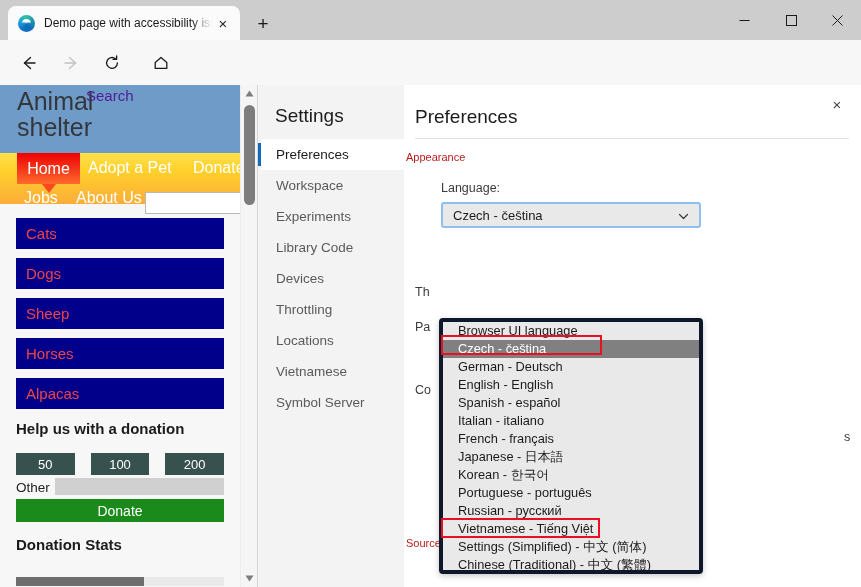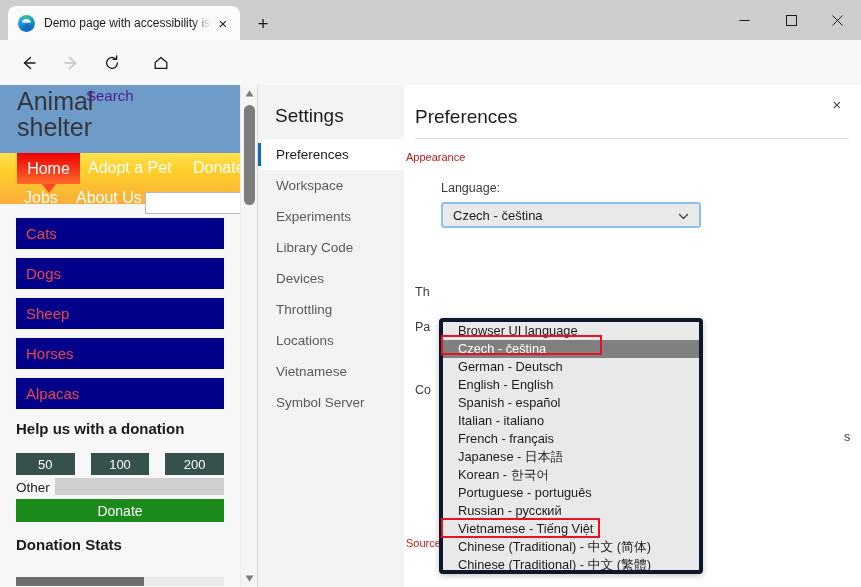--- a/index.html
+++ b/index.html
@@ -528,21 +528,21 @@
       <div class="dd-opt">German - Deutsch</div>
       <div class="dd-opt">English - English</div>
       <div class="dd-opt">Spanish - español</div>
       <div class="dd-opt">Italian - italiano</div>
       <div class="dd-opt">French - français</div>
       <div class="dd-opt">Japanese - 日本語</div>
       <div class="dd-opt">Korean - 한국어</div>
       <div class="dd-opt">Portuguese - português</div>
       <div class="dd-opt">Russian - русский</div>
       <div class="dd-opt">Vietnamese - Tiếng Việt</div>
-      <div class="dd-opt">Chinese (Traditional) - 中文 (简体)</div>
+      <div class="dd-opt">Settings (Simplified) - 中文 (简体)</div>
       <div class="dd-opt">Chinese (Traditional) - 中文 (繁體)</div>
     </div>
 
     <div class="hl-box" style="left:441px; top:250px; width:161px; height:20px;"></div>
     <div class="hl-box" style="left:441px; top:433px; width:159px; height:20px;"></div>
 
   </div>
 </div>
 
 </body></html>

